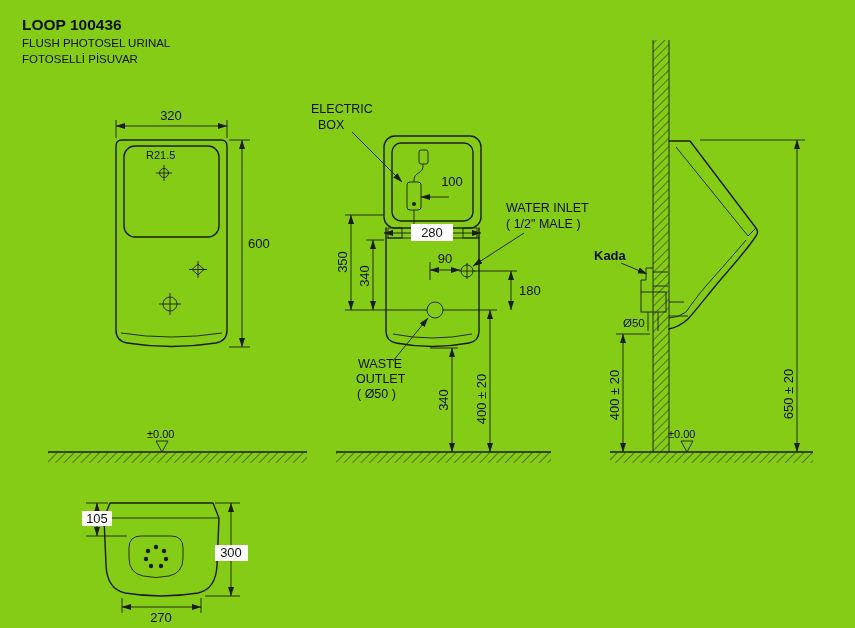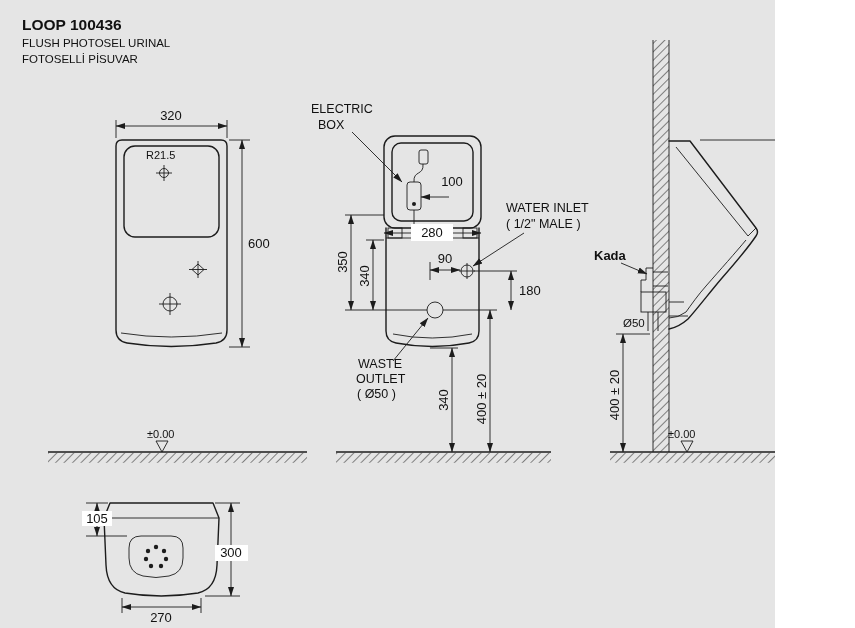--- a/index.html
+++ b/index.html
@@ -1,16 +1,16 @@
 <!DOCTYPE html>
 <html><head>
 <meta charset="utf-8">
 <style>
   html,body{margin:0;padding:0;background:#fff;}
-  .sheet{position:relative;width:775px;height:628px;background:#e5e5e5;overflow:hidden;}
+  .sheet{position:relative;width:855px;height:628px;background:#84cc16;overflow:hidden;}
   svg{position:absolute;left:0;top:0;}
   text{font-family:"Liberation Sans", sans-serif;fill:#111;}
   .t15{font-size:15.5px;font-weight:bold;}
   .t12{font-size:11.5px;}
   .t125{font-size:12.5px;}
   .t13{font-size:13px;}
   .t11{font-size:11px;}
   .bold{font-weight:bold;}
   .outline{fill:none;stroke:#1c1c1c;stroke-width:1.4;stroke-linejoin:round;stroke-linecap:round;}
   .thin{fill:none;stroke:#1c1c1c;stroke-width:0.9;}

